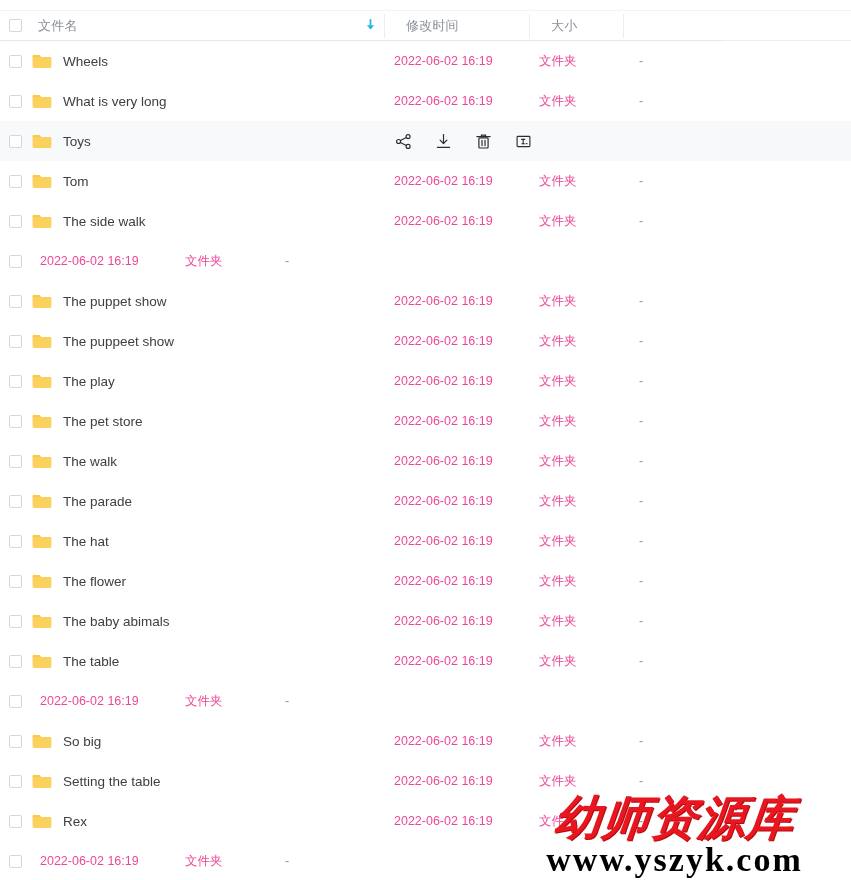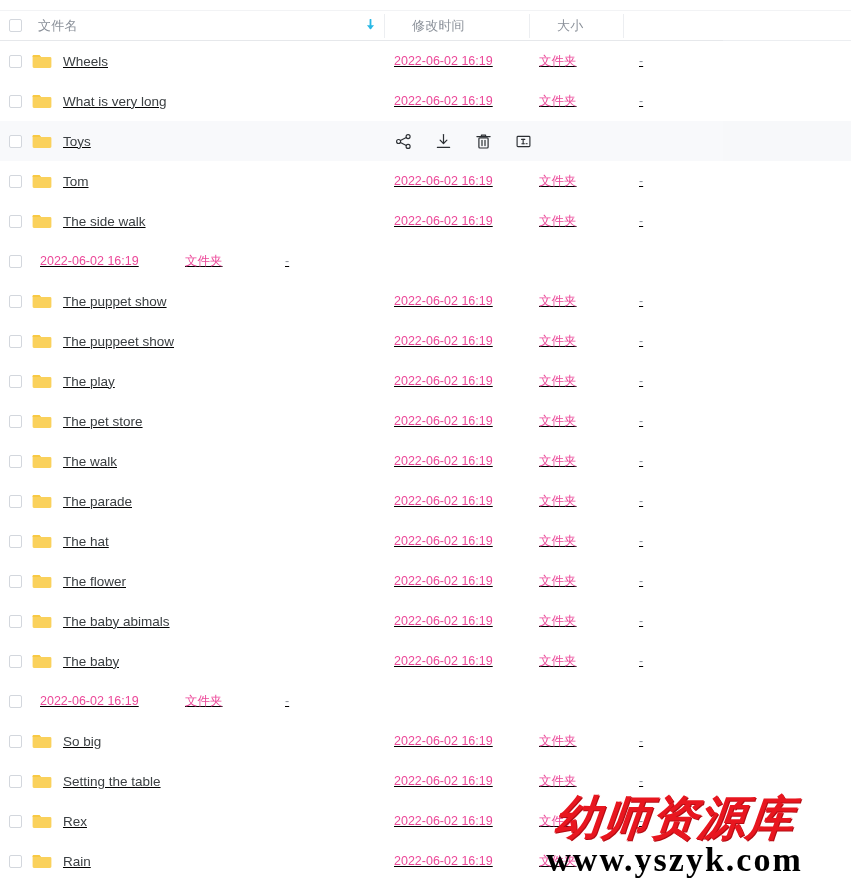--- a/index.html
+++ b/index.html
@@ -58,21 +58,21 @@
   .col-check   { width: 30px; flex: 0 0 30px; display: flex; align-items: center; justify-content: center; }
   .col-name    { width: 354px; flex: 0 0 354px; display: flex; align-items: center; }
   .col-time    { width: 145px; flex: 0 0 145px; display: flex; align-items: center; }
   .col-type    { width: 100px; flex: 0 0 100px; display: flex; align-items: center; }
   .col-size    { width: 94px;  flex: 0 0 94px;  display: flex; align-items: center; }
   .col-tail    { flex: 1 1 auto; }
 
   .thead .col-name    { padding-left: 8px; }
   .thead .col-time,
   .thead .col-type,
-  .thead .col-size    { padding-left: 28px; text-align: center; }
+  .thead .col-size    { padding-left: 22px; text-align: center; }
 
   .th-label {
     font-size: 13px;
     color: #8a9099;
     letter-spacing: .2px;
     white-space: nowrap;
   }
 
   
   .thead .col-time,
@@ -104,21 +104,20 @@
   }
 
   
   .tbody { position: relative; }
 
   .row {
     position: relative;
     display: flex;
     height: 40px;
     background: transparent;
-    text-decoration: underline;
   }
   .row.hovered { background: #f7f8fa; }
   .row.hovered::after {
     content: "";
     position: absolute;
     top: 0; left: 0;
     width: 723px; height: 40px;
     background: #f8f9fb;
     z-index: 0;
   }
@@ -592,21 +591,21 @@
         </div>
         <div class="row">
           <div class="col-check">
             <span class="checkbox"></span>
           </div>
           <div class="col-name">
             <svg class="folder-icon" viewBox="0 0 20 16" width="20" height="16">
               <path d="M0.6 3.4a1.4 1.4 0 0 1 1.4-1.4h5.3l1.7 1.9h9a1.4 1.4 0 0 1 1.4 1.4v8.3a1.4 1.4 0 0 1-1.4 1.4H2a1.4 1.4 0 0 1-1.4-1.4z" fill="#FAD15C"></path>
               <path d="M0.6 3.4a1.4 1.4 0 0 1 1.4-1.4h5.3l1.7 1.9H0.6z" fill="#F8C944"></path>
             </svg>
-            <span class="file-name">The baby</span>
+            <span class="file-name">The table</span>
           </div>
           <div class="col-time">
             <span class="cell-text">2022-06-02 16:19</span>
           </div>
           <div class="col-type">
             <span class="cell-text">文件夹</span>
           </div>
           <div class="col-size">
             <span class="cell-size">-</span>
           </div>
@@ -689,27 +688,20 @@
             <span class="cell-text">文件夹</span>
           </div>
           <div class="col-size">
             <span class="cell-size">-</span>
           </div>
           <div class="col-tail"></div>
         </div>
         <div class="row">
           <div class="col-check">
             <span class="checkbox"></span>
-          </div>
-          <div class="col-name">
-            <svg class="folder-icon" viewBox="0 0 20 16" width="20" height="16">
-              <path d="M0.6 3.4a1.4 1.4 0 0 1 1.4-1.4h5.3l1.7 1.9h9a1.4 1.4 0 0 1 1.4 1.4v8.3a1.4 1.4 0 0 1-1.4 1.4H2a1.4 1.4 0 0 1-1.4-1.4z" fill="#FAD15C"></path>
-              <path d="M0.6 3.4a1.4 1.4 0 0 1 1.4-1.4h5.3l1.7 1.9H0.6z" fill="#F8C944"></path>
-            </svg>
-            <span class="file-name">Rain</span>
           </div>
           <div class="col-time">
             <span class="cell-text">2022-06-02 16:19</span>
           </div>
           <div class="col-type">
             <span class="cell-text">文件夹</span>
           </div>
           <div class="col-size">
             <span class="cell-size">-</span>
           </div>

